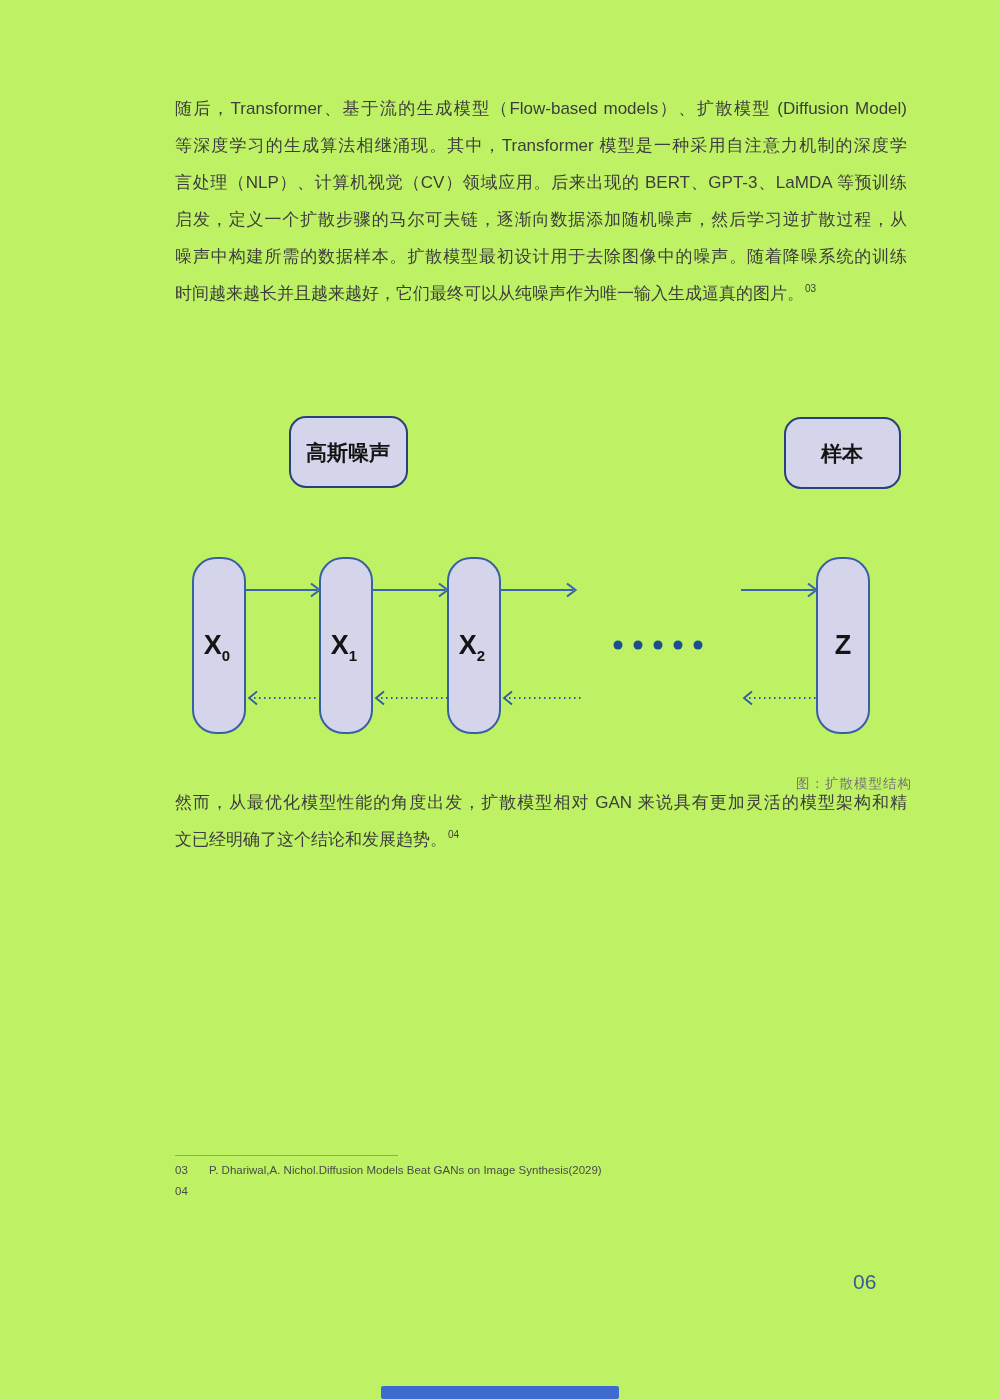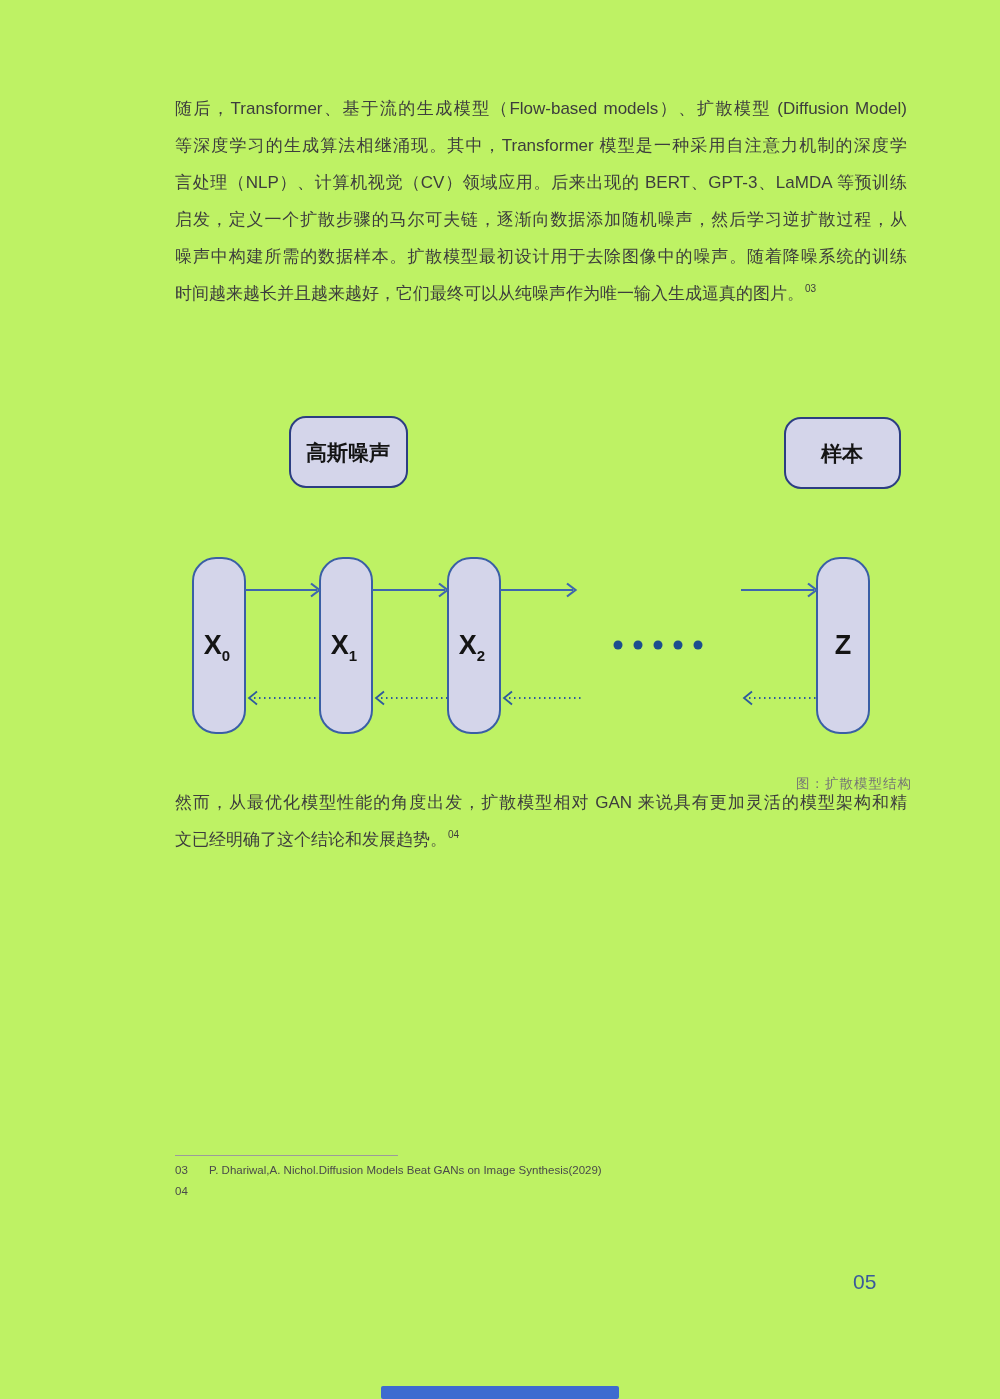--- a/index.html
+++ b/index.html
@@ -110,16 +110,16 @@
   <div class="footnotes" id="footnotes">
       <div class="fn-row">
         <span class="fn-num">03</span>
         <span class="fn-text">P. Dhariwal,A. Nichol.Diffusion Models Beat GANs on Image Synthesis(2029)</span>
       </div>
       <div class="fn-row">
         <span class="fn-num">04</span>
       </div>
     </div>
 
-  <div class="page-number">05</div>
+  <div class="page-number">06</div>
 
   <div class="bottom-bar" style="background: rgb(61, 107, 208);"></div>
 </div>
 
 </body></html>

